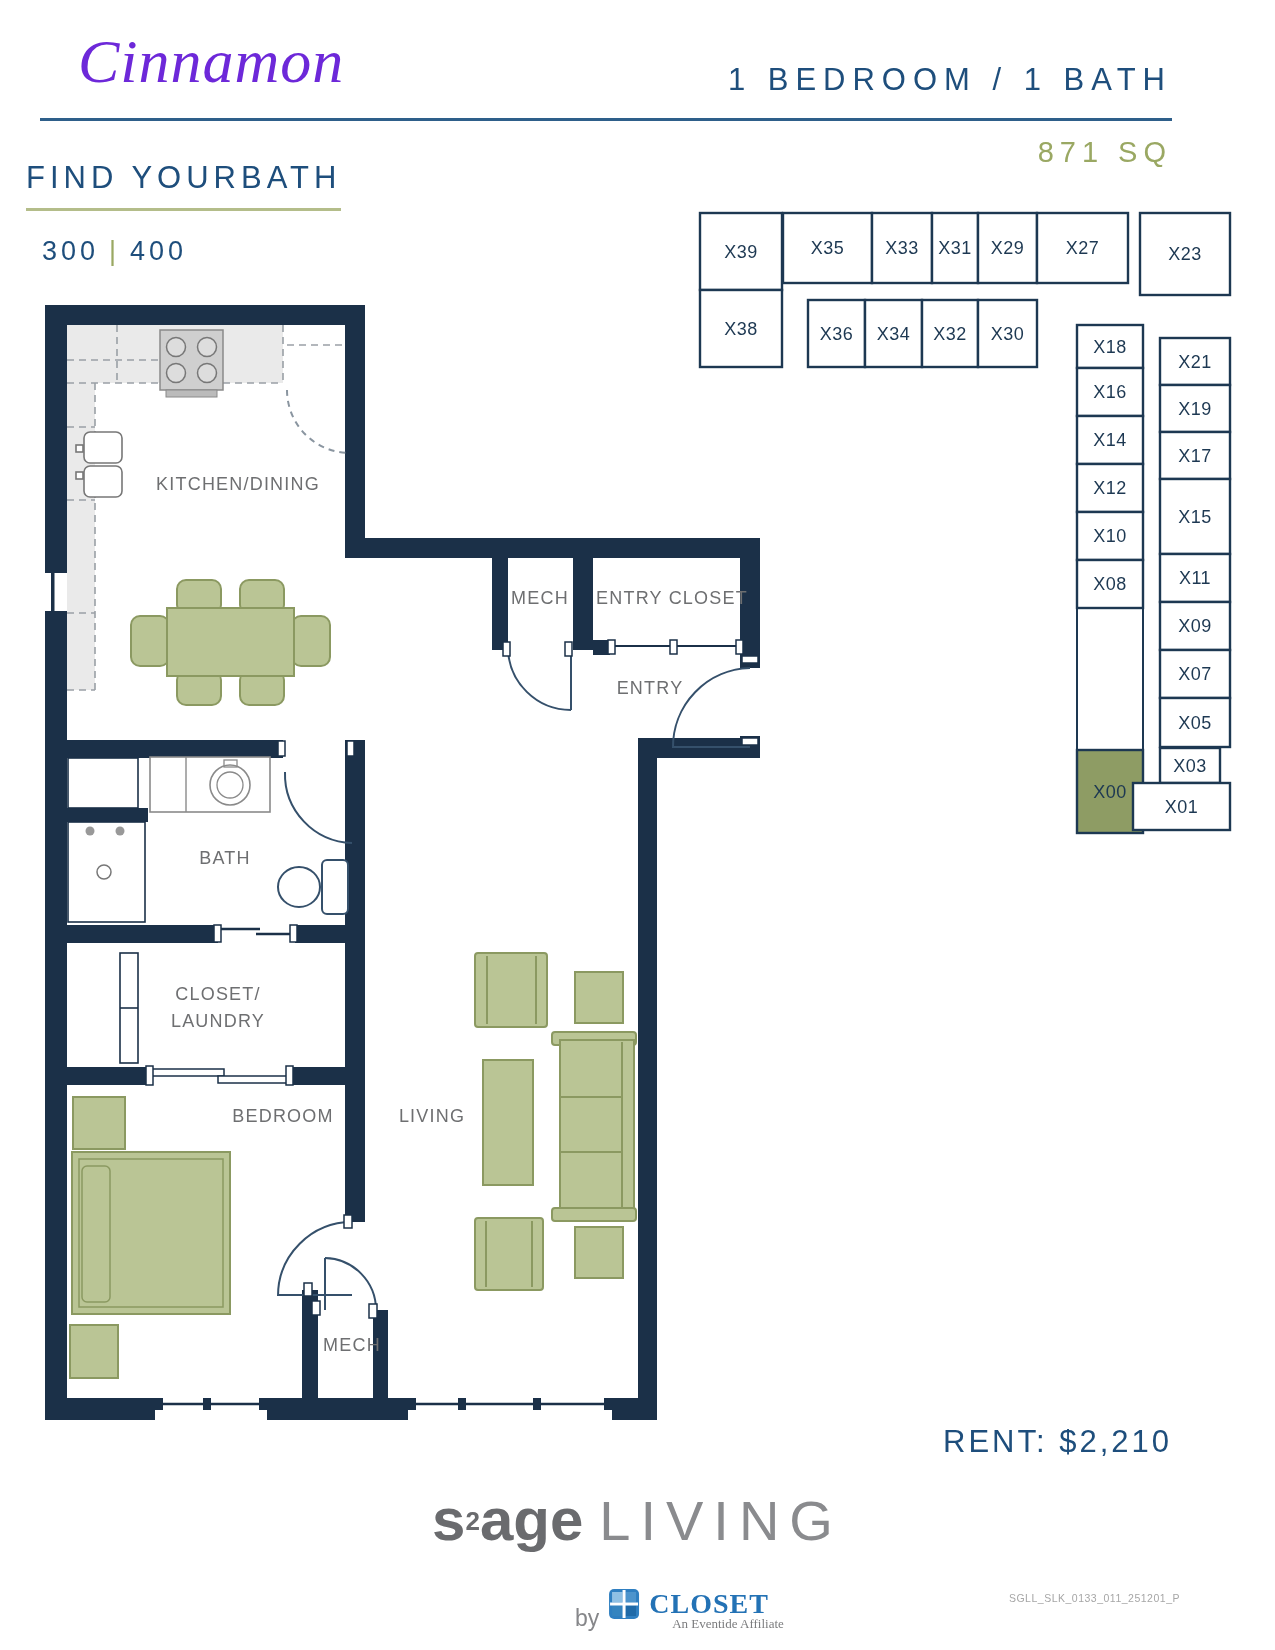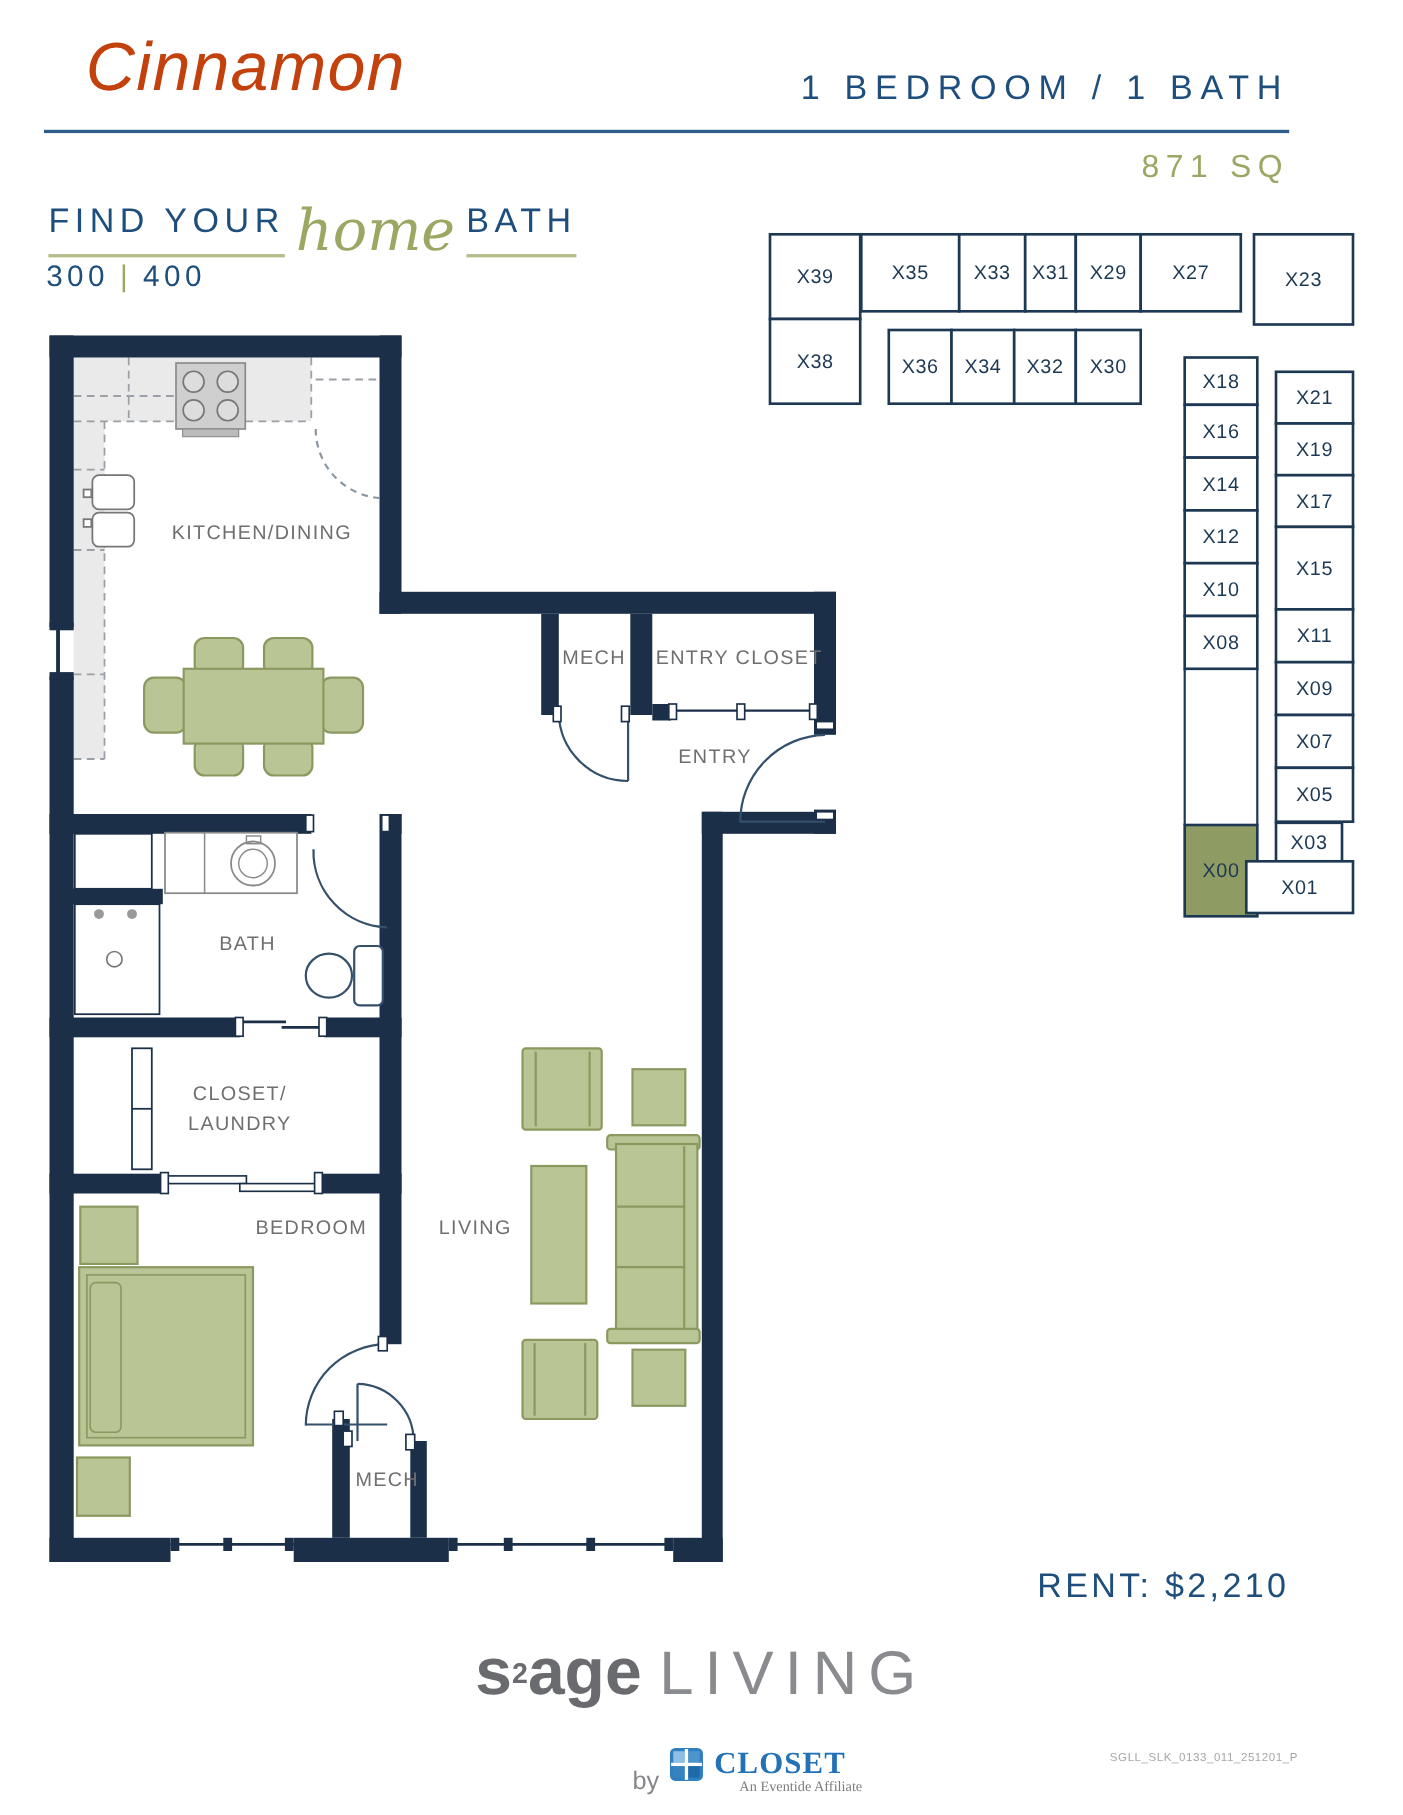--- a/index.html
+++ b/index.html
@@ -1,24 +1,24 @@
 <!DOCTYPE html>
 <html><head>
 <meta charset="utf-8">
 <style>
   html,body{margin:0;padding:0;background:#ffffff;width:1275px;height:1650px;position:relative;
     font-family:"Liberation Sans",sans-serif;overflow:hidden;}
   .abs{position:absolute;}
   
-  #plan-name{left:78px;top:26px;font-family:Liberation Sans, sans-serif;font-style:italic;
-    font-size:62px;color:#c2410c;letter-spacing:1px;}
+  #plan-name{left:78px;top:26px;font-family:Liberation Serif, serif;font-style:italic;
+    font-size:62px;color:#6d28d9;letter-spacing:1px;}
   #spec{right:103px;top:62px;font-size:31px;letter-spacing:7px;color:#1e4e7c;}
   #rule{left:40px;right:103px;top:118px;height:3px;background:#2e5f8a;}
   #sqft{right:103px;top:136px;font-size:29px;letter-spacing:6px;color:#9aa863;}
-  #tagline{left:44px;top:160px;display:flex;align-items:flex-end;color:#1e4e7c;margin-top:14px;}
+  #tagline{left:26px;top:160px;display:flex;align-items:flex-start;color:#1e4e7c;}
   #tagline .cap{font-size:31px;letter-spacing:5px;border-bottom:3px solid #b4bd8a;padding-bottom:12px;}
   #tagline .script{font-family:"DejaVu Serif",serif;font-style:italic;font-size:52px;
     color:#9aa863;margin:0 10px;position:relative;top:6px;}
   #floors{left:42px;top:236px;font-size:27px;letter-spacing:4px;color:#1e4e7c;}
   #floors .sep{color:#9aa863;padding:0 10px;}
   
   svg text{font-family:"Liberation Sans",sans-serif;}
   .plan-label{font-size:18px;fill:#6e6f71;letter-spacing:1.2px;}
   .unit-label{font-size:18px;fill:#1d3852;letter-spacing:0.5px;}
   
@@ -38,21 +38,20 @@
 </head>
 <body>
 
 <div class="abs" id="plan-name">Cinnamon</div>
 <div class="abs" id="spec">1 BEDROOM / 1 BATH</div>
 <div class="abs" id="rule"></div>
 <div class="abs" id="sqft">871 SQ</div>
 
 <div class="abs" id="tagline">
   <span class="cap">FIND YOUR</span>
-  <span class="script">home</span>
   <span class="cap">BATH</span>
 </div>
 <div class="abs" id="floors">
   <span>300</span><span class="sep">|</span><span>400</span>
 </div>
 
 <svg class="abs" id="unit-map" style="left:650px;top:200px" width="590" height="645" viewBox="650 200 590 645">
   <g id="unit-boxes">
       <rect x="700" y="213" width="82" height="77" fill="#ffffff" stroke="#1d3852" stroke-width="2.4"></rect>
       <text x="741" y="257.5" text-anchor="middle" class="unit-label">X39</text>

